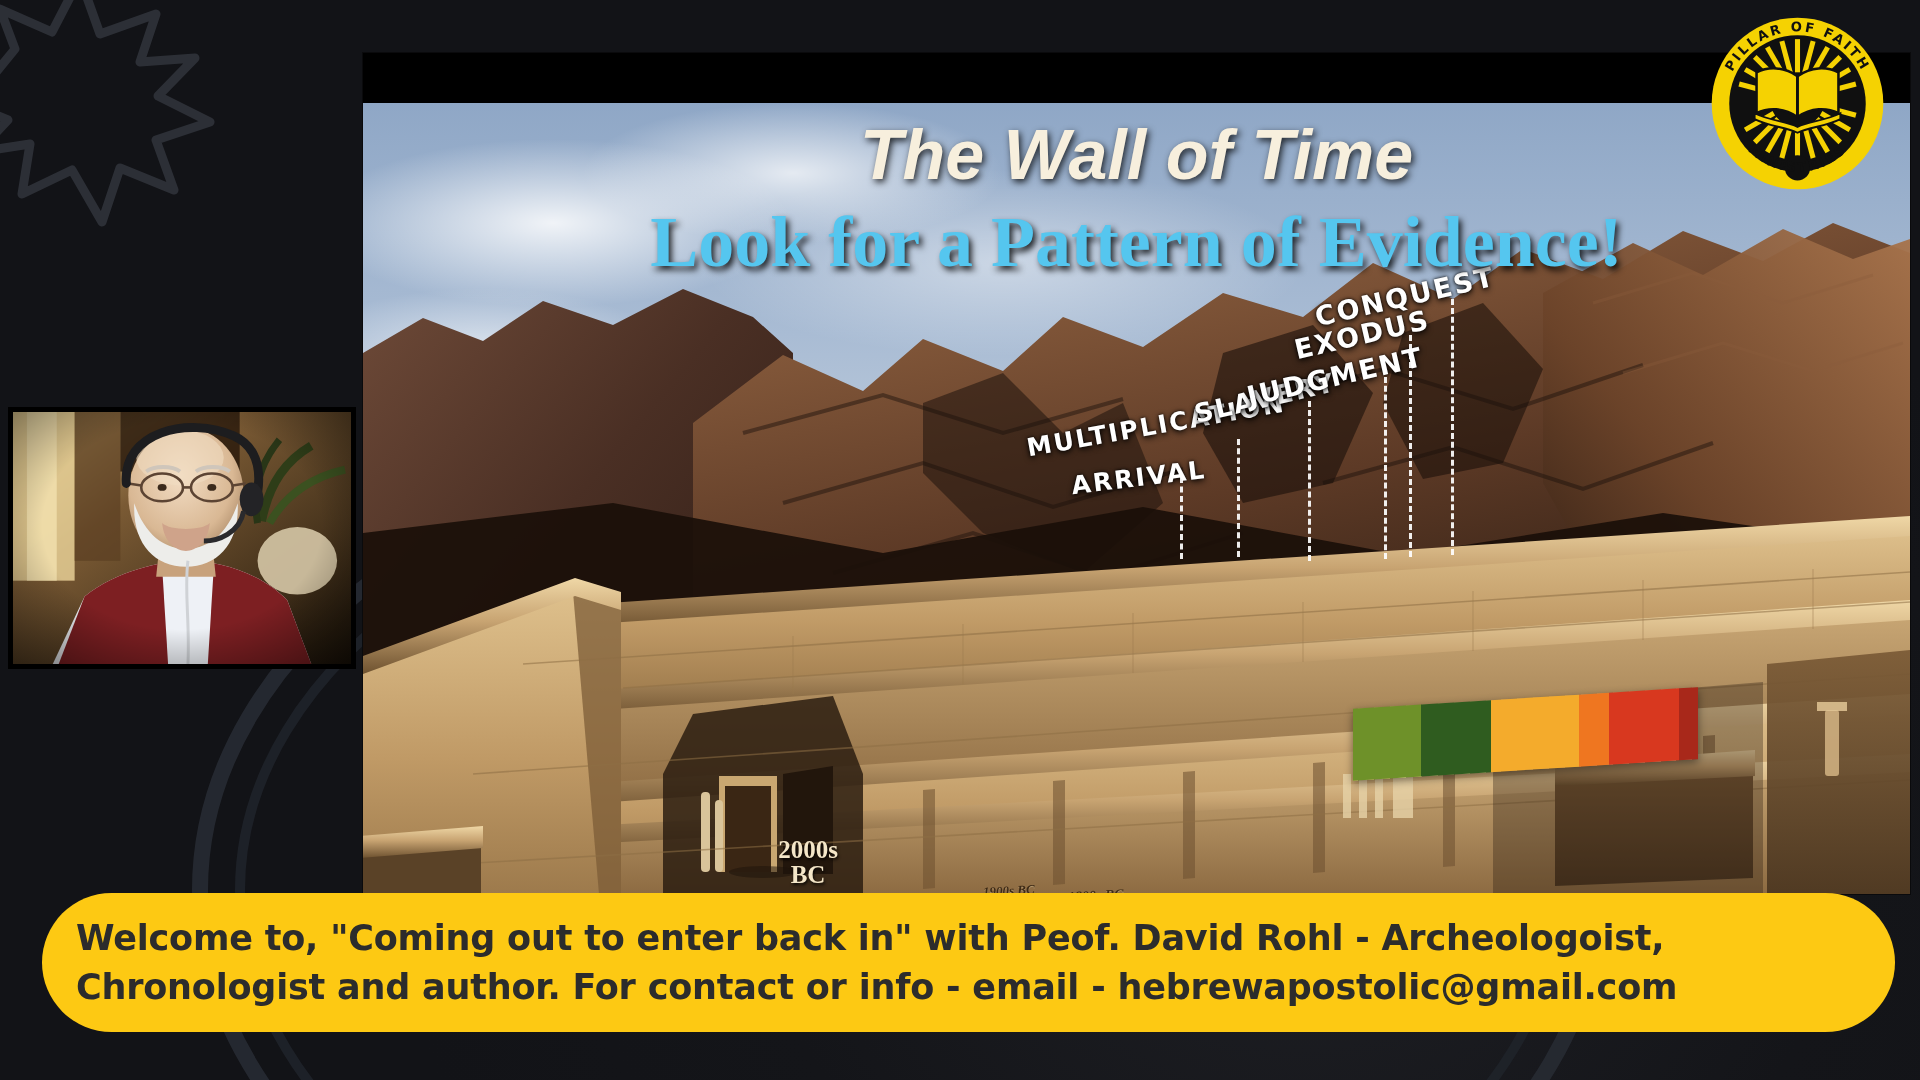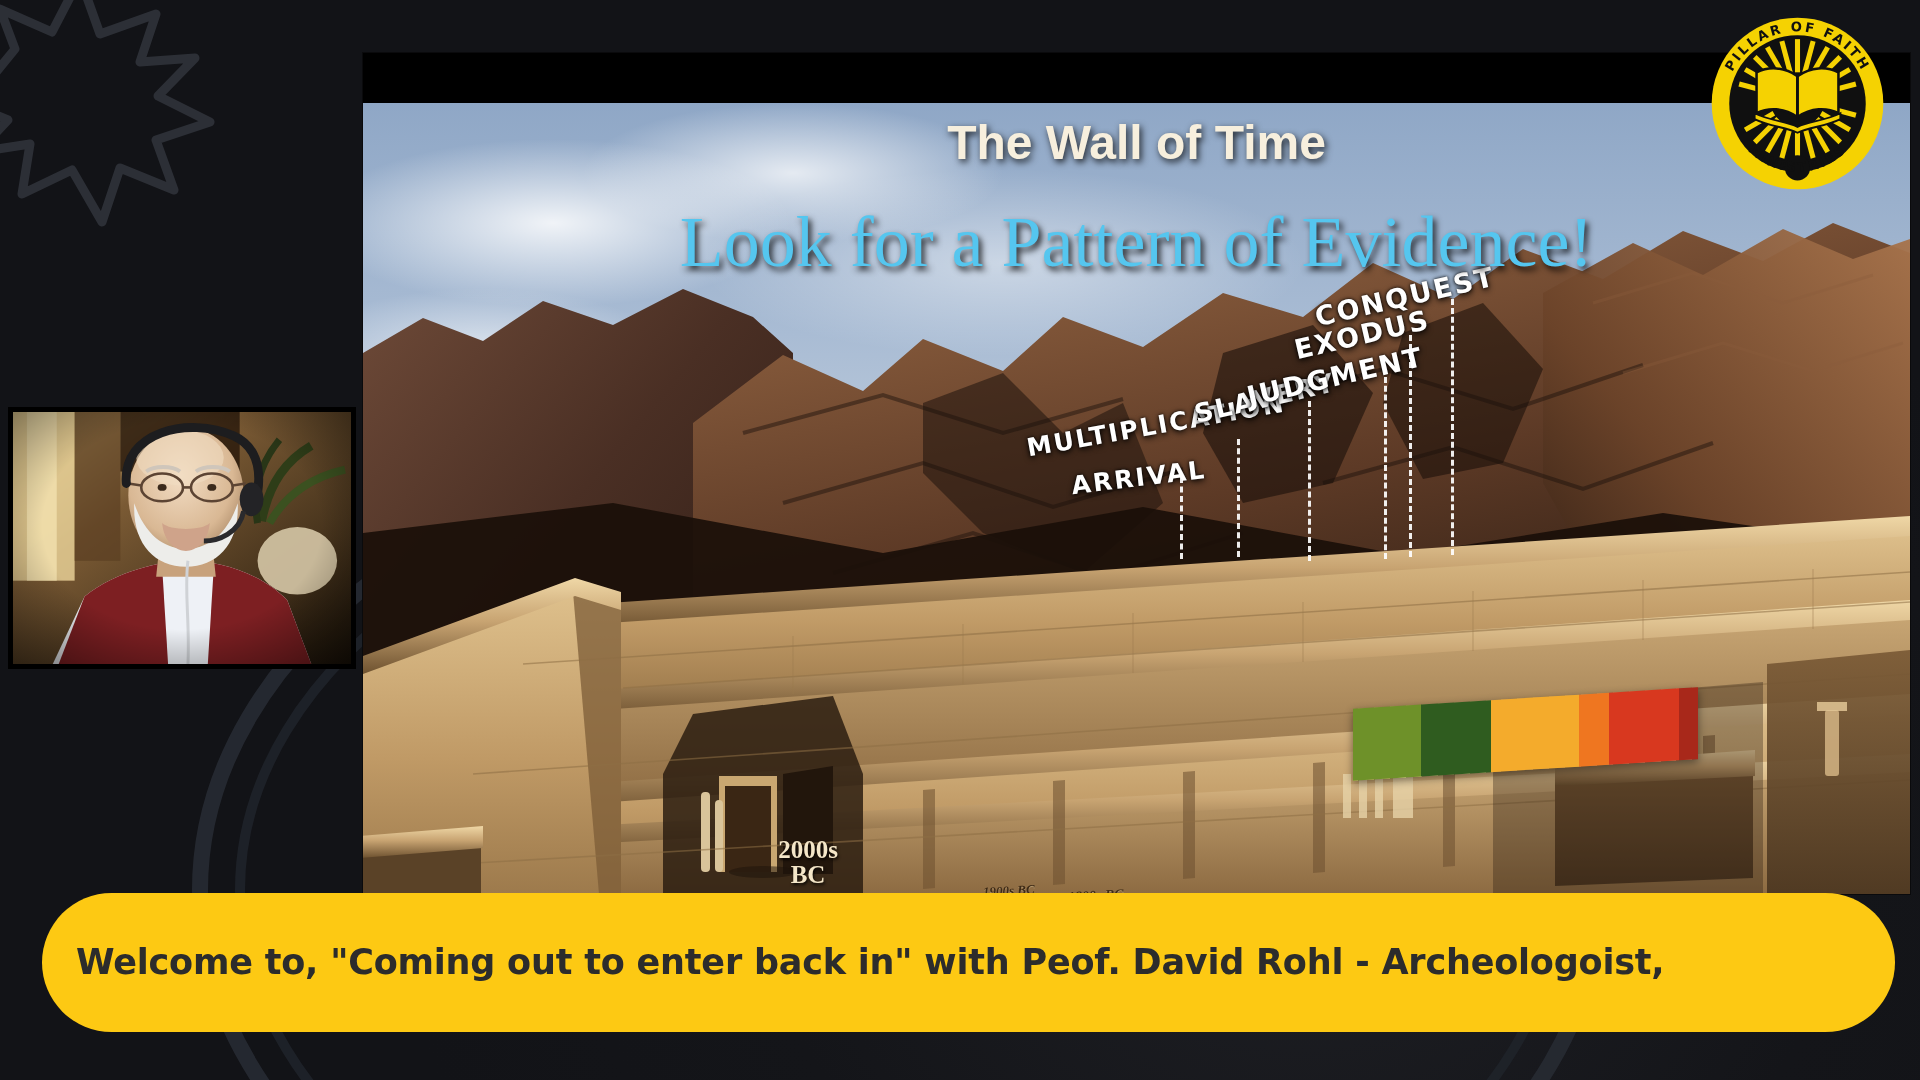--- a/index.html
+++ b/index.html
@@ -103,30 +103,31 @@
     text-shadow: 1px 2px 3px rgba(0,0,0,.85);
   }
 
   
   #title-main {
     position: absolute; z-index: 30;
     left: 0; right: 0; top: 62px;
     text-align: center;
     font-family: "Liberation Sans", sans-serif;
     font-weight: 700;
-    font-size: 48px;
+    font-size: 70px;
     color: #f7efdd;
     text-shadow: 2px 3px 7px rgba(0,0,0,.8);
+    font-style: italic;
   }
   #title-sub {
     position: absolute; z-index: 30;
     left: 0; right: 0; top: 148px;
     text-align: center;
     font-family: "Liberation Serif", serif;
-    font-weight: 400;
+    font-weight: 700;
     font-size: 72px;
     color: #55c6ef;
     text-shadow: 3px 4px 6px rgba(0,0,0,.82);
   }
 
   
   #logo {
     position: absolute; z-index: 60;
     left: 1700px; top: 6px; width: 195px; height: 195px;
   }
@@ -488,16 +489,17 @@
           <stop offset="55%" stop-color="rgba(0,0,0,0)"></stop>
           <stop offset="100%" stop-color="rgba(0,0,0,.55)"></stop>
         </radialGradient>
       </svg>
     </div>
   </div>
 
   <div id="caption">
     <div id="caption-text">
       <div>Welcome to, "Coming out to enter back in" with Peof. David Rohl - Archeologoist,</div>
+      <div>Chronologist and author. For contact or info - email - hebrewapostolic@gmail.com</div>
     </div>
   </div>
 
 </div>
 
 </body></html>

